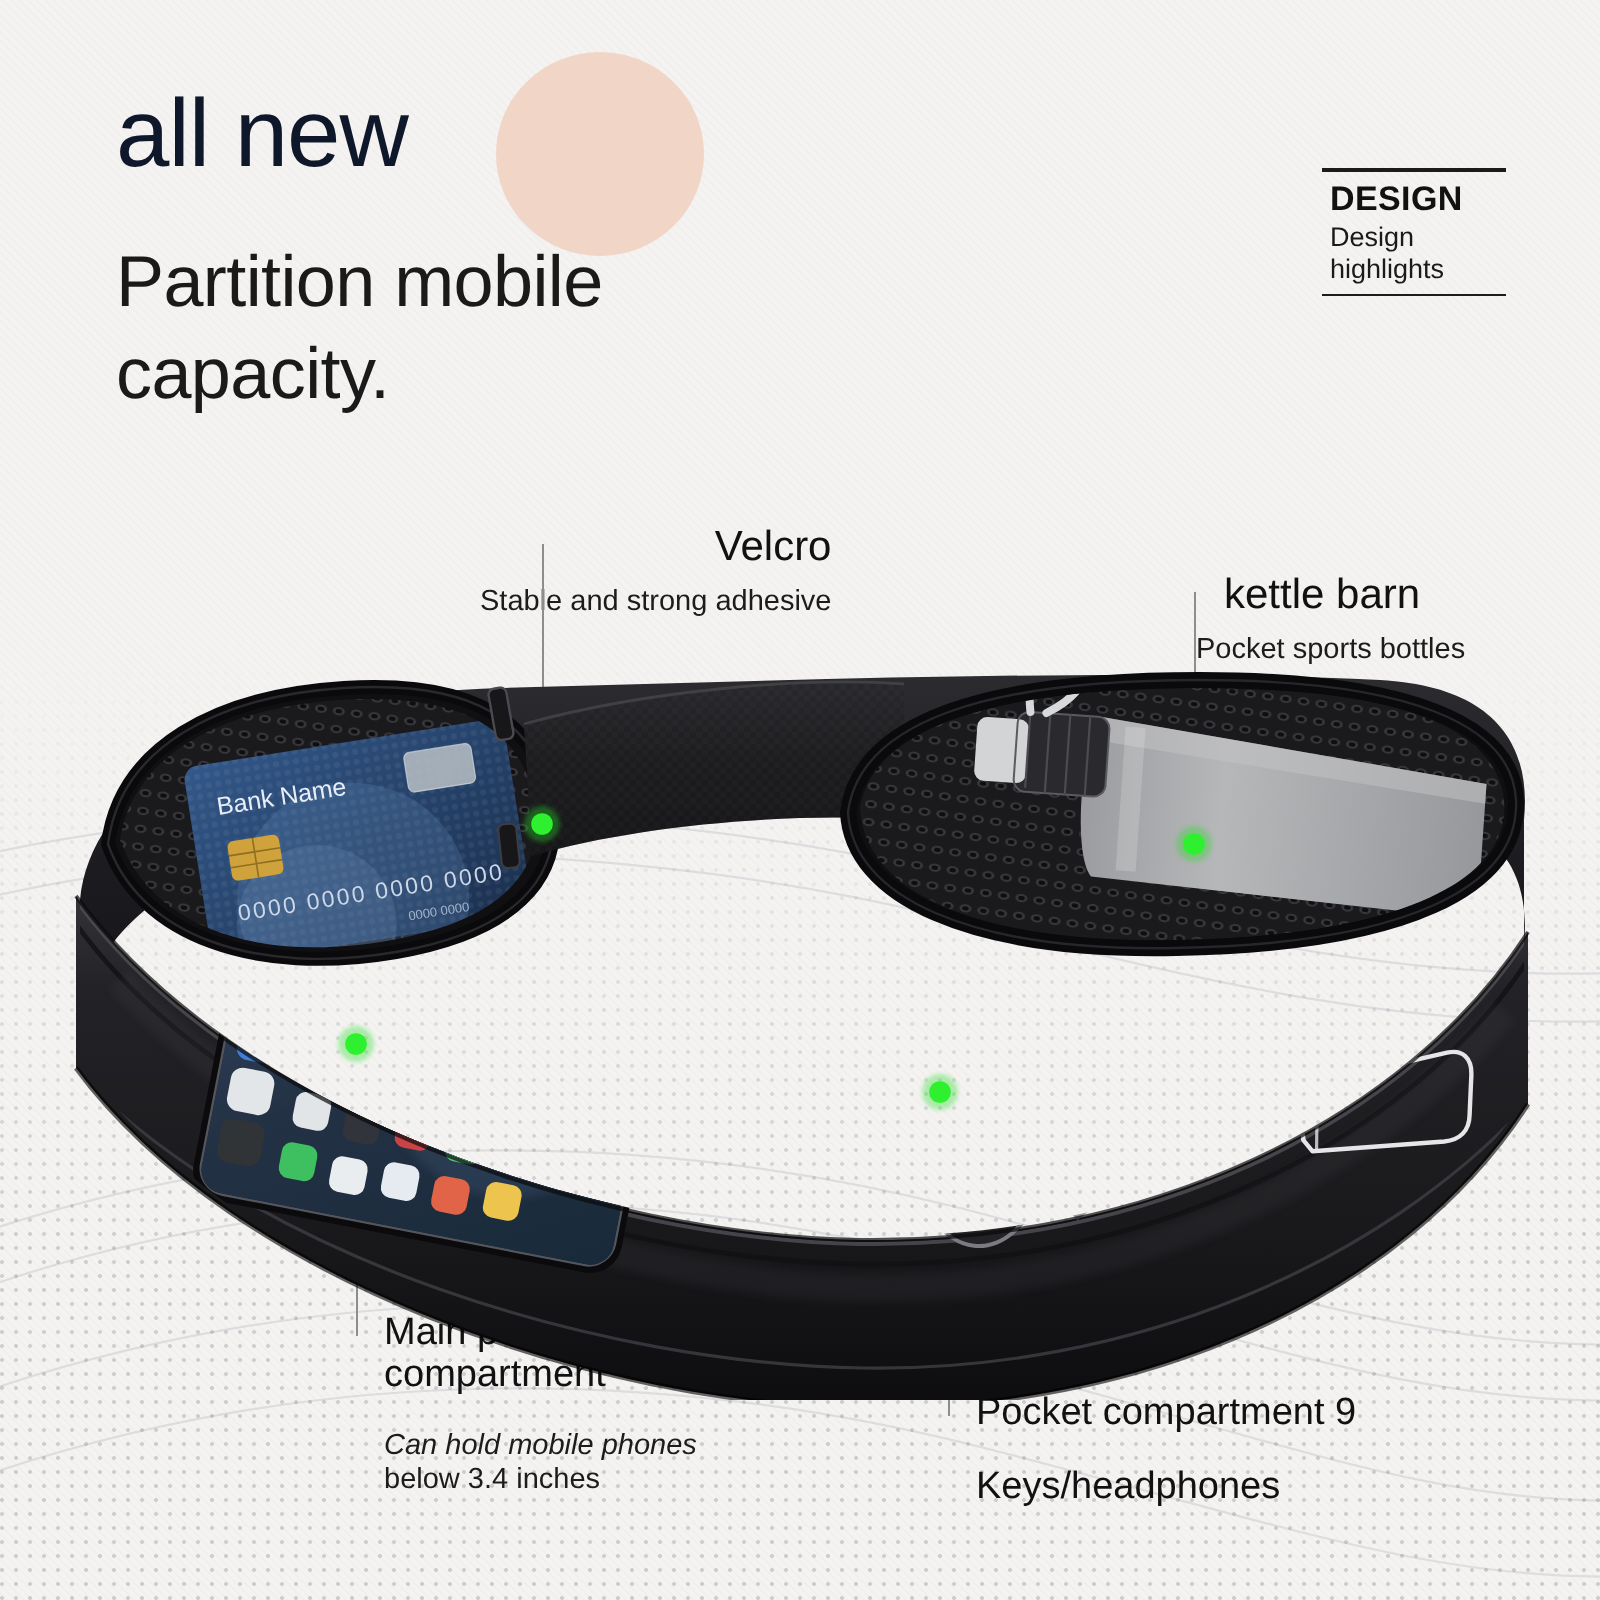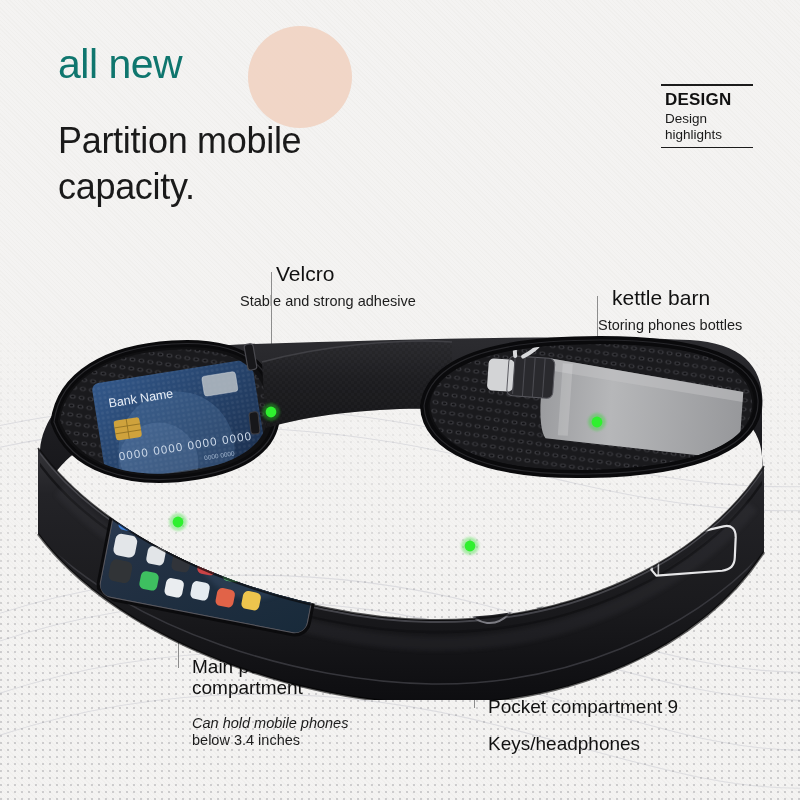--- a/index.html
+++ b/index.html
@@ -26,21 +26,21 @@
   }
   .bg-waves{position:absolute;left:0;top:0;width:800px;height:800px;}
 
   
   .blob{
     position:absolute;left:248px;top:26px;width:104px;height:102px;border-radius:50%;
     background:#f0d4c4;opacity:.95;
   }
   .h-allnew{
     position:absolute;left:58px;top:44px;
-    font-size:41px;line-height:1;font-weight:400;color:#0f766e;letter-spacing:-.5px;
+    font-size:48px;line-height:1;font-weight:400;color:#0f172a;letter-spacing:-.5px;
   }
   .h-sub{
     position:absolute;left:58px;top:118px;width:420px;
     font-size:36px;line-height:1.27;font-weight:400;color:#1a1a1a;letter-spacing:-.3px;
   }
 
   
   .design-badge{position:absolute;left:661px;top:84px;width:92px;}
   .design-badge .rule{height:2px;background:#1b1b1b;width:92px;}
   .design-badge .rule.bot{height:1.5px;}
@@ -86,28 +86,28 @@
     <div class="rule"></div>
     <div class="dtitle">DESIGN</div>
     <div class="dsub">
       <div>Design</div>
       <div>highlights</div>
     </div>
     <div class="rule bot"></div>
   </div>
 
   <div class="callout" style="left:240px;top:262px;">
-    <div class="c-title" style="margin-left:36px;">Velcro</div>
+    <div class="c-title" style="margin-left:36px;text-align:right;">Velcro</div>
     <div class="c-desc" style="margin-top:7px;">Stable and strong adhesive</div>
   </div>
   <div class="leader" style="left:271px;top:272px;height:104px;"></div>
 
   <div class="callout" style="left:598px;top:286px;">
     <div class="c-title" style="margin-left:14px;">kettle barn</div>
-    <div class="c-desc" style="margin-top:7px;">Storing phones bottles</div>
+    <div class="c-desc" style="margin-top:7px;">Pocket sports bottles</div>
   </div>
   <div class="leader" style="left:597px;top:296px;height:114px;"></div>
 
   <div class="leader" style="left:178px;top:598px;height:70px;"></div>
   <div class="callout" style="left:192px;top:656px;">
     <div class="c-title small">Main pocket</div>
     <div class="c-title small">compartment</div>
     <div class="c-desc" style="margin-top:16px;font-style:italic;">Can hold mobile phones</div>
     <div class="c-desc">below 3.4 inches</div>
   </div>

